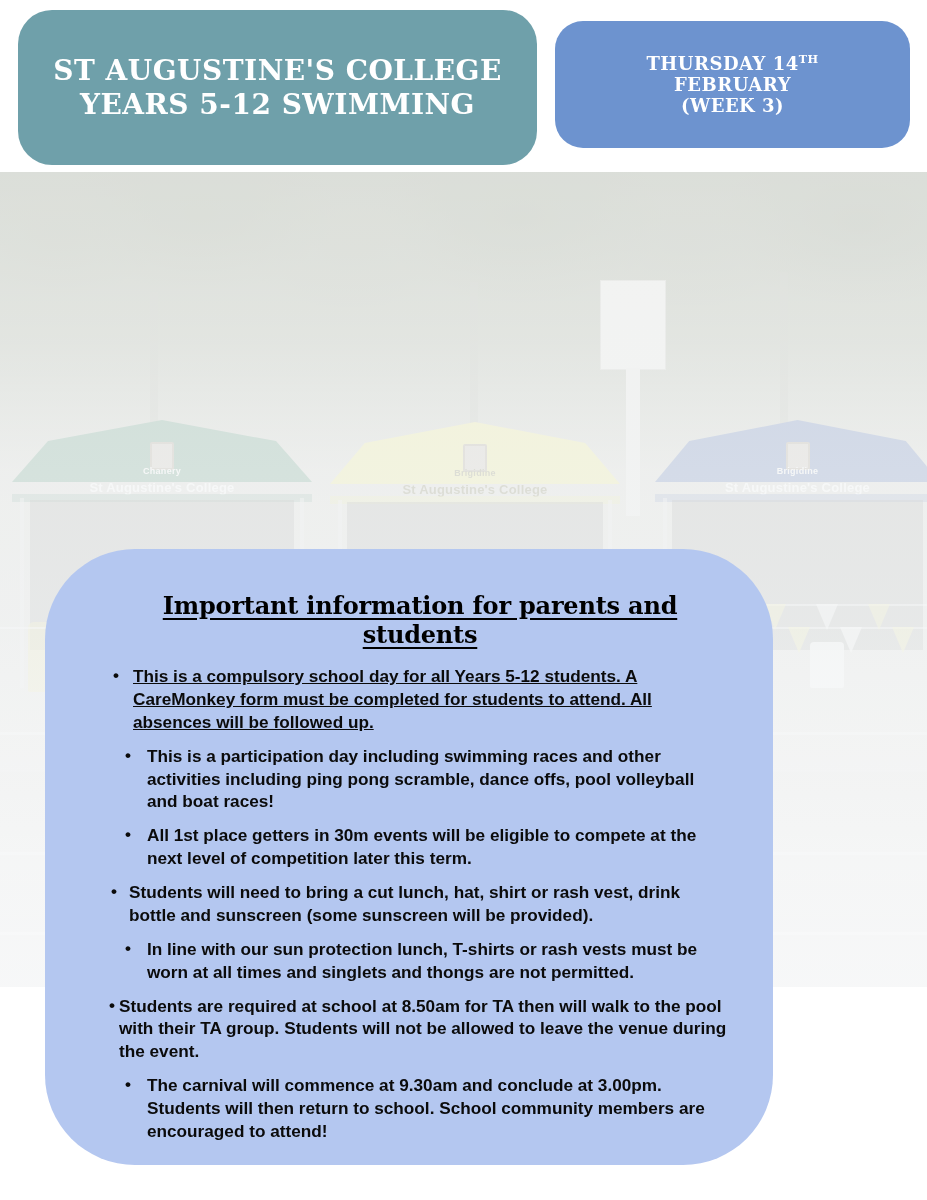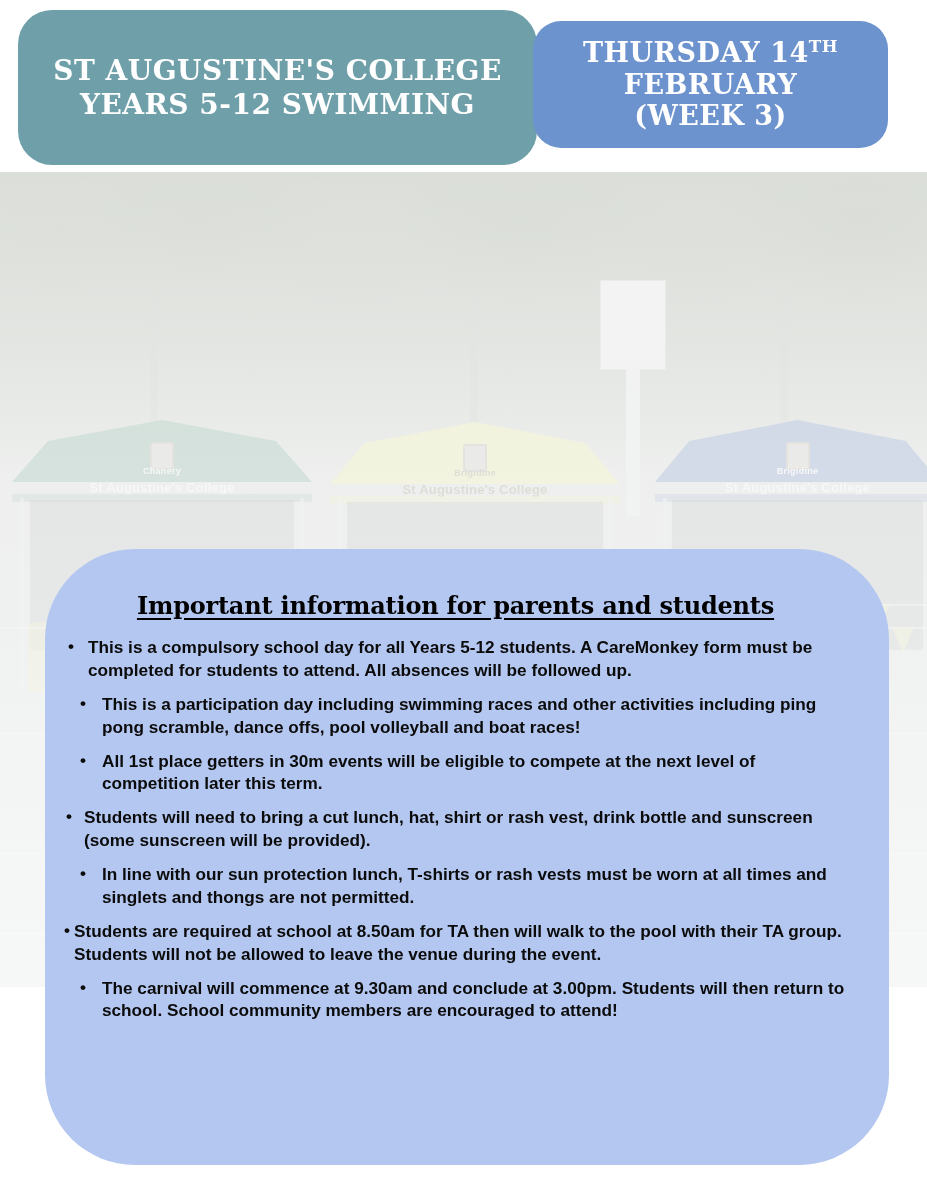--- a/index.html
+++ b/index.html
@@ -36,25 +36,25 @@
 
   #banner-title {
     left:18px; top:10px;
     width:519px; height:155px;
     background:#6fa0aa;
     border-radius:34px;
     font-size:28px;
   }
 
   #banner-date {
-    left:533px; top:21px;
+    left:555px; top:21px;
     width:355px; height:127px;
     background:#6d93cf;
     border-radius:28px;
-    font-size:27px;
+    font-size:18px;
   }
 
   .banner .line { display:block; }
   .banner sup { font-size:0.62em; vertical-align:super; line-height:0; }
 
   
   #photo {
     position:absolute;
     left:0; top:172px;
     width:927px; height:815px;
@@ -181,24 +181,24 @@
   #photo-wash2 {
     position:absolute; inset:0;
     background:linear-gradient(180deg, rgba(255,255,255,.30) 0%, rgba(248,250,252,.55) 55%, rgba(252,253,255,.78) 100%);
     pointer-events:none;
   }
 
   
   #info-card {
     position:absolute;
     left:45px; top:549px;
-    width:844px; height:616px;
+    width:728px; height:616px;
     background:#b4c7f0;
     border-radius:90px;
-    padding:30px 44px 20px 21px;
+    padding:30px 44px 20px 66px;
   }
 
   #card-title {
     text-align:center;
     font-family:"DejaVu Serif", serif;
     font-weight:bold;
     font-size:24px;
     color:#000000;
     text-decoration:underline;
     text-underline-offset:4px;
@@ -223,21 +223,21 @@
     position:absolute;
     left:0; top:0;
     font-size:17px;
     line-height:1.33;
   }
   li.bullet .txt { display:block; }
 
   
   li.b-a  { padding-left:22px; }
   li.b-a .dot  { left:2px; }
-  li.b-a .txt  { text-indent:0; }
+  li.b-a .txt  { text-indent:0;text-decoration:underline; }
 
   li.b-b  { padding-left:36px; }
   li.b-b .dot  { left:14px; }
 
   li.b-c  { padding-left:18px; }
   li.b-c .dot  { left:0px; }
 
   li.b-d  { padding-left:12px; }
   li.b-d .dot  { left:-2px; }
   li.b-d .txt  { margin-left:-4px; }

